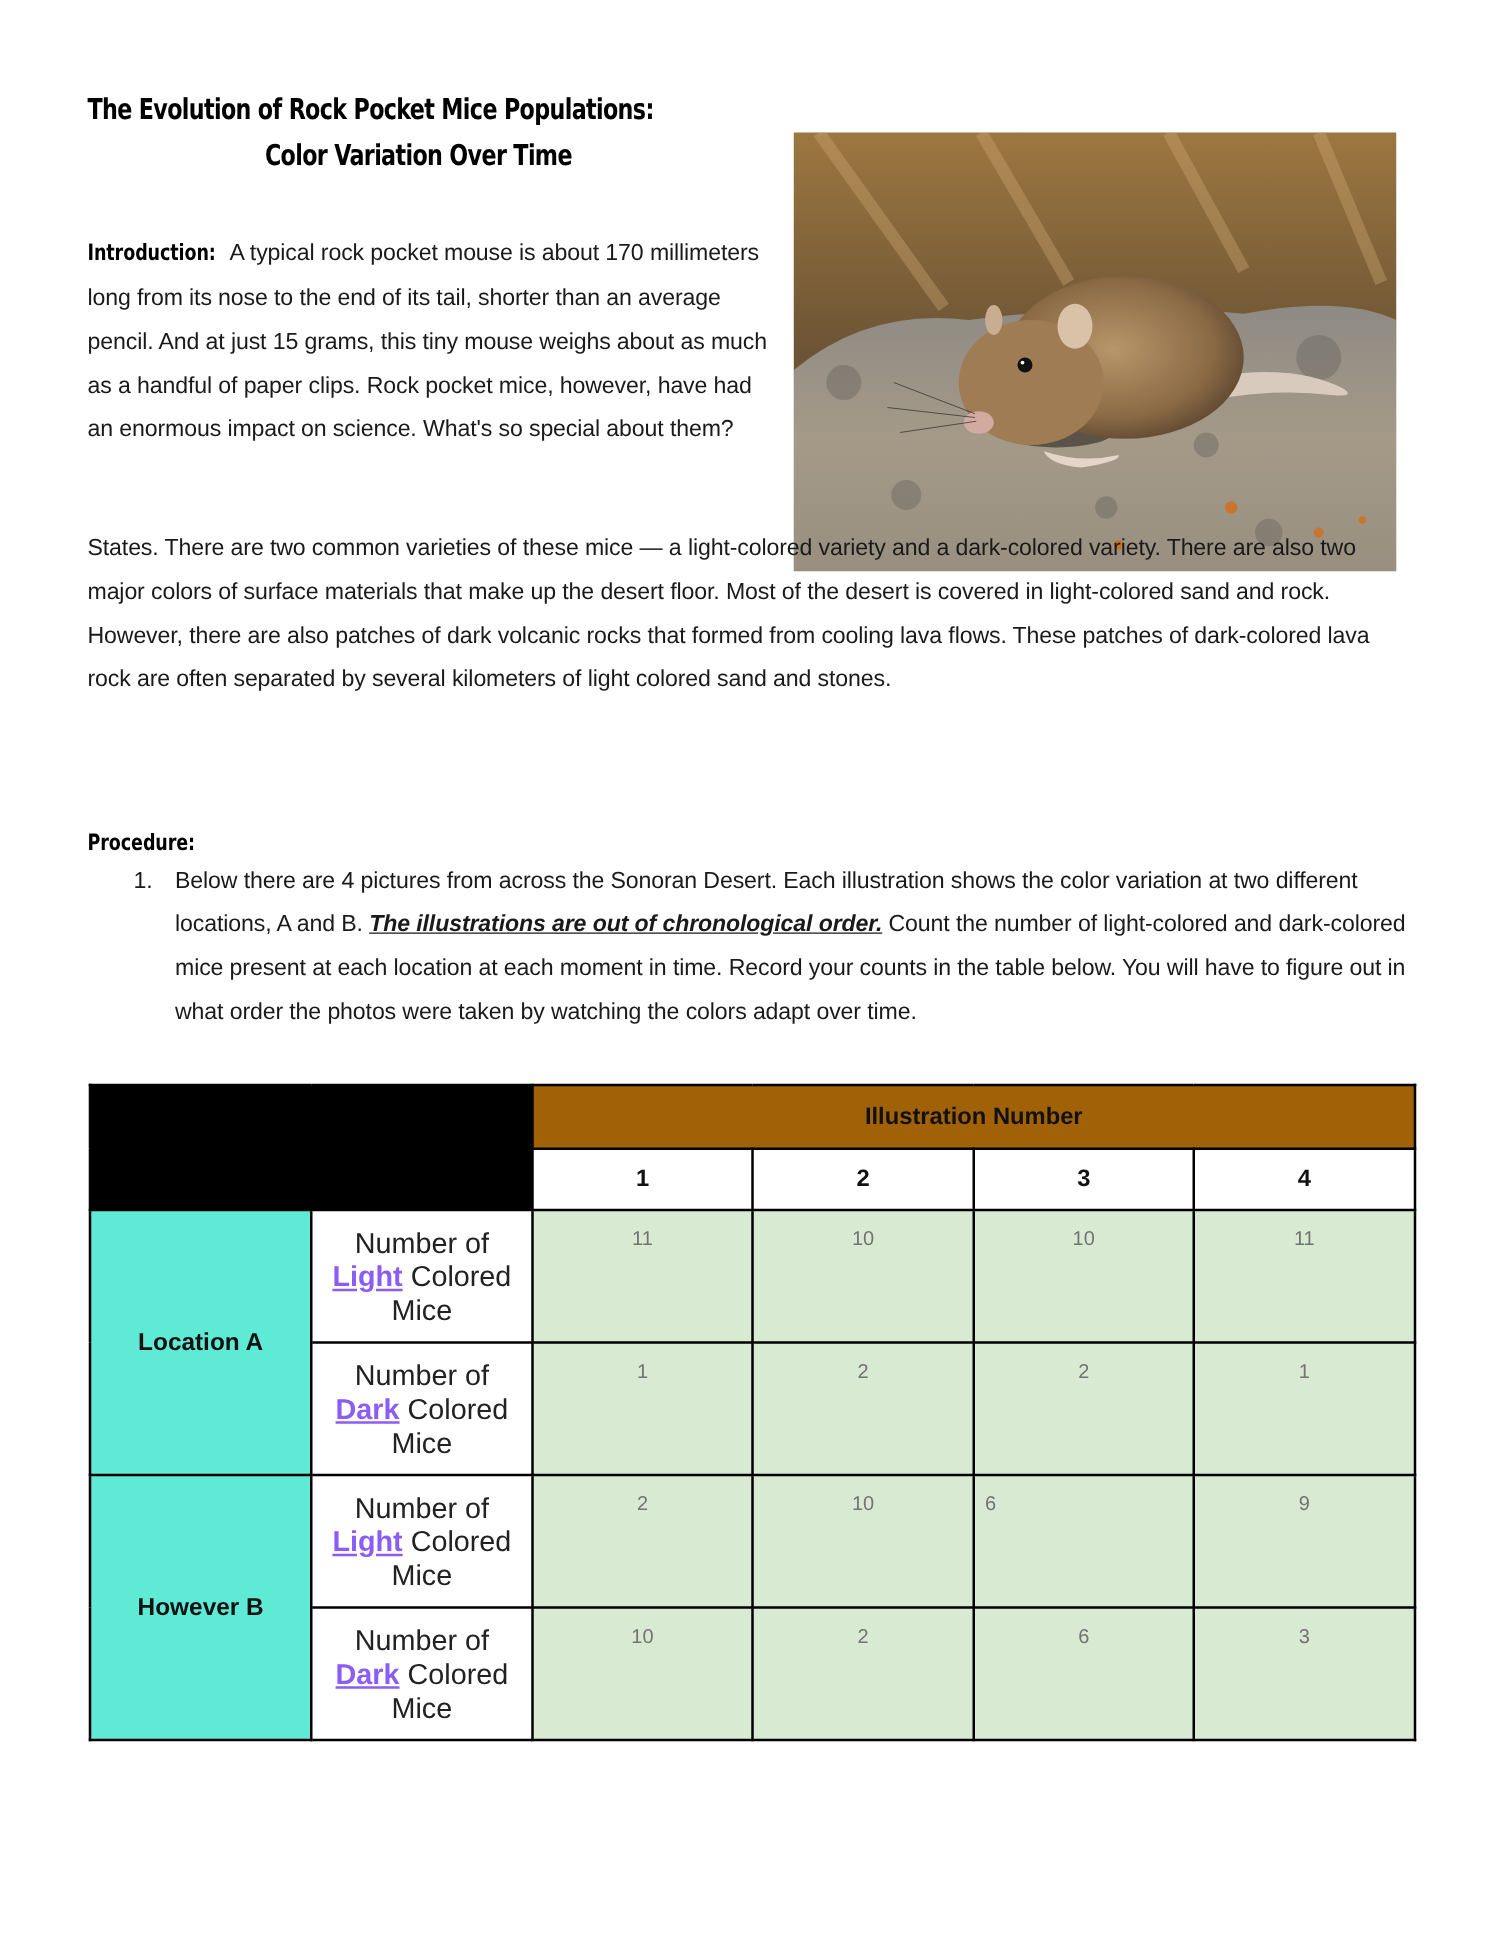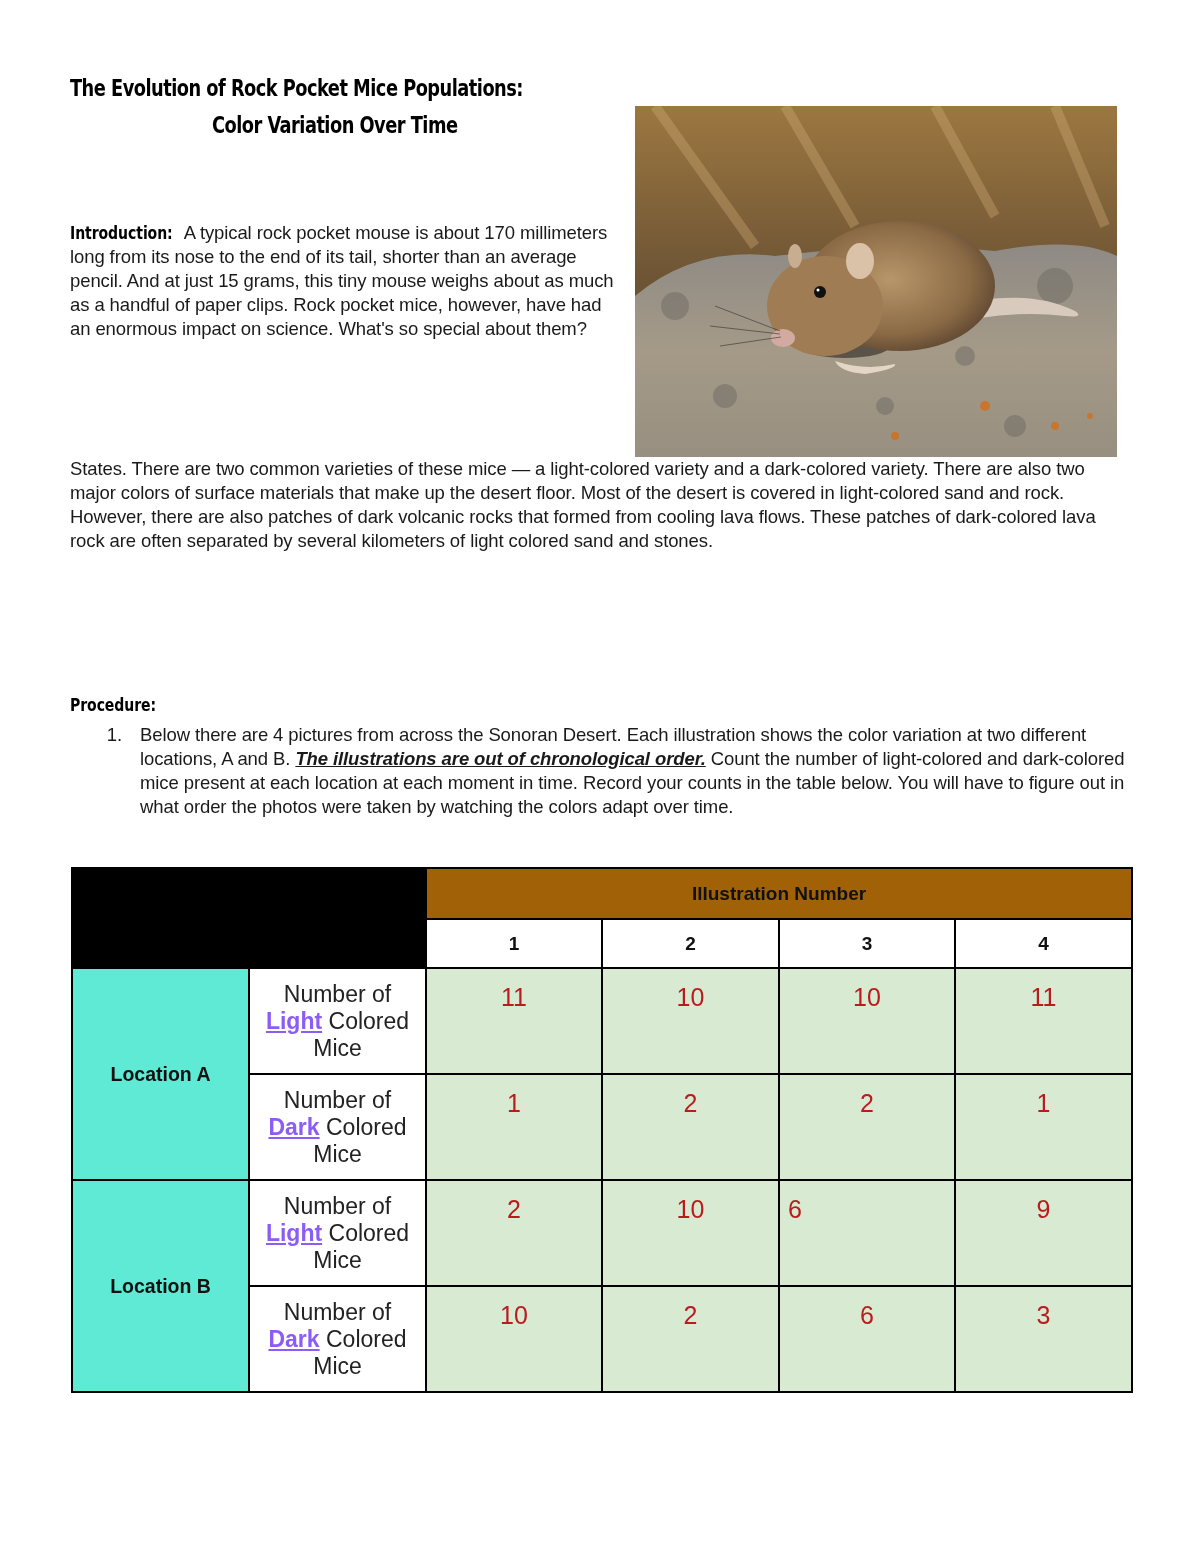--- a/index.html
+++ b/index.html
@@ -16,21 +16,21 @@
   .title .l2 { display: block; padding-left: 165px; }
 
   .photo {
     position: absolute; left: 635px; top: 106px; width: 482px; height: 351px;
     overflow: hidden;
     background: linear-gradient(180deg, #a7834e 0%, #8a6a3c 30%, #7e6440 45%, #9c9486 62%, #a39a8b 80%, #8f8a80 100%);
   }
   .photo svg { display: block; }
 
   .body-text {
-    font-size: 18.5px; line-height: 24px; color: #1a1a1a; letter-spacing: -0.1px; margin-top: 37px;
+    font-size: 18.5px; line-height: 35px; color: #1a1a1a; letter-spacing: -0.1px;
   }
   .intro {
     position: absolute; left: 70px; top: 184px; width: 555px;
   }
   .label-cond {
     font-family: "DejaVu Sans", sans-serif; font-weight: bold;
     display: inline-block; transform: scaleX(0.78); transform-origin: left center;
     margin-right: -22px; font-size: 18px; color: #000;
   }
   .para2 {
@@ -57,21 +57,21 @@
   }
   table.data td, table.data th {
     border: 2.5px solid #000; padding: 0;
   }
   .hdr-black { background: #000; }
   .ill-head { height: 51px; text-align: center; font-weight: bold; font-size: 19px; background: #a16207; }
   .num-head { height: 49px; text-align: center; font-weight: bold; font-size: 19px; background: #fff; }
   .loc-cell { text-align: center; font-weight: bold; font-size: 19.5px; background: #5eead4; }
   .row-label { height: 106px; text-align: center; font-size: 23px; line-height: 27px; color: #222; background: #fff; vertical-align: middle; }
   .row-label u { font-weight: bold; color: #8b5cf6; }
-  .val { background: #d9ead3; vertical-align: top; text-align: center; font-size: 25px; color: #b91c1c; padding-top: 14px !important; }
+  .val { background: #d9ead3; vertical-align: top; text-align: center; font-size: 16px; color: #737373; padding-top: 14px !important; }
   .val.left { text-align: left; padding-left: 8px !important; }
 </style>
 </head>
 <body>
 
 <div class="title">
   <span class="l1">The Evolution of Rock Pocket Mice Populations:</span>
   <span class="l2">Color Variation Over Time</span>
 </div>
 
@@ -195,21 +195,21 @@
       <span>Number of</span><br>
       <u>Dark</u> Colored<br>Mice
     </td>
     <td class="val">1</td>
     <td class="val">2</td>
     <td class="val">2</td>
     <td class="val">1</td>
   </tr>
 
   <tr>
-    <td class="loc-cell" rowspan="2">Location B</td>
+    <td class="loc-cell" rowspan="2">However B</td>
     <td class="row-label">
       <span>Number of</span><br>
       <u>Light</u> Colored<br>Mice
     </td>
     <td class="val">2</td>
     <td class="val">10</td>
     <td class="val left">6</td>
     <td class="val">9</td>
   </tr>
   <tr>

